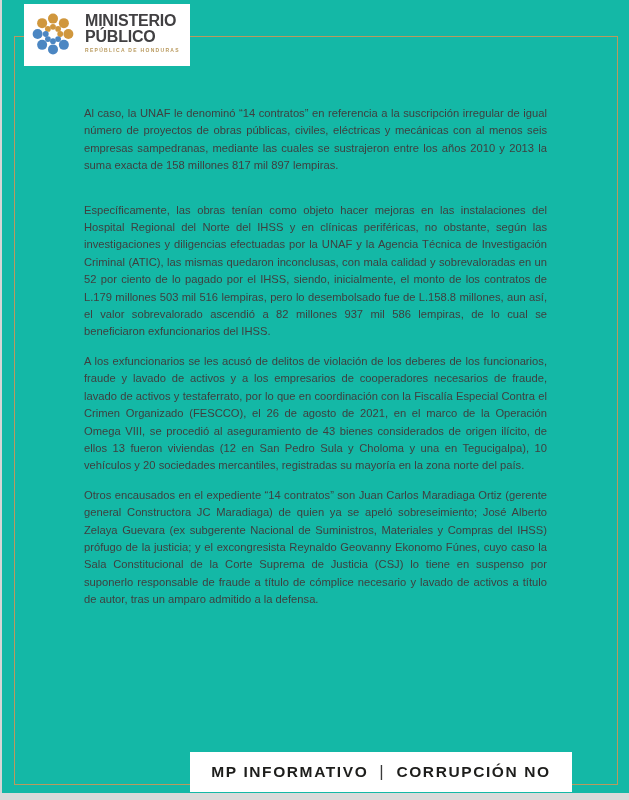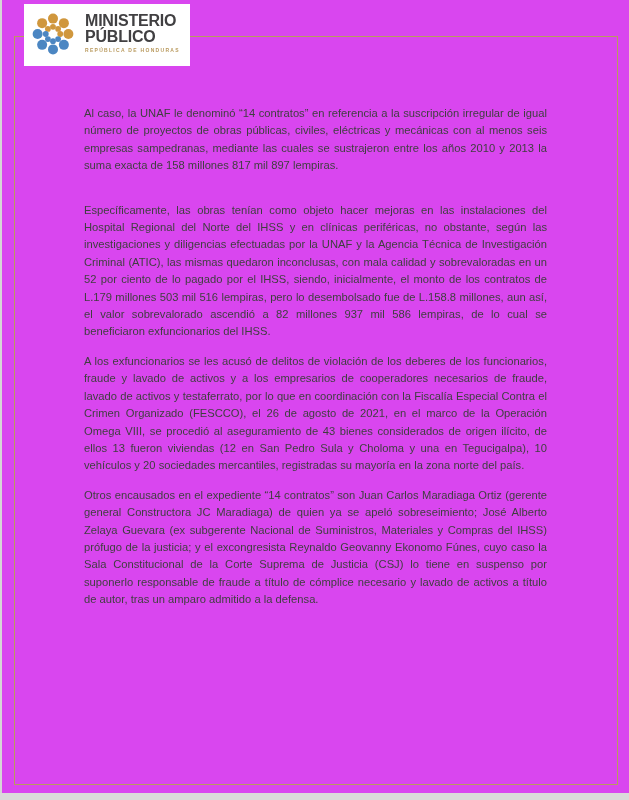--- a/index.html
+++ b/index.html
@@ -1,19 +1,19 @@
 <!DOCTYPE html>
 <html style="--gold: #b99a5e; --body-text: #3f3f3f; --footer-text: #1d1d1b; --logo-text: #414042; --logo-orange: #d0973d; --logo-blue: #4b86c2;"><head>
 <meta charset="utf-8">
 <style>
   html,body{margin:0;padding:0;background:#ffffff;}
   .page{
     position:relative;
     width:629px;height:800px;
-    background:#d946ef;
+    background:#14b8a6;
     overflow:hidden;
     font-family:"Liberation Sans","DejaVu Sans",sans-serif;
   }
   .edge-left{
     position:absolute;left:0;top:0;width:2px;height:800px;
     background:#d6d6d6;
   }
   .edge-bottom{
     position:absolute;left:0;top:793px;width:629px;height:7px;
     background:#dadada;
@@ -126,16 +126,21 @@
     </div>
   </header>
 
   <main class="content">
     <p class="p1">Al caso, la UNAF le denominó “14 contratos” en referencia a la suscripción irregular de igual número de proyectos de obras públicas, civiles, eléctricas y mecánicas con al menos seis empresas sampedranas, mediante las cuales se sustrajeron entre los años 2010 y 2013 la suma exacta de 158 millones 817 mil 897 lempiras.</p>
     <p class="p2">Específicamente, las obras tenían como objeto hacer mejoras en las instalaciones del Hospital Regional del Norte del IHSS y en clínicas periféricas, no obstante, según las investigaciones y diligencias efectuadas por la UNAF y la Agencia Técnica de Investigación Criminal (ATIC), las mismas quedaron inconclusas, con mala calidad y sobrevaloradas en un 52 por ciento de lo pagado por el IHSS, siendo, inicialmente, el monto de los contratos de L.179 millones 503 mil 516 lempiras, pero lo desembolsado fue de L.158.8 millones, aun así, el valor sobrevalorado ascendió a 82 millones 937 mil 586 lempiras, de lo cual se beneficiaron exfuncionarios del IHSS.</p>
     <p class="p3">A los exfuncionarios se les acusó de delitos de violación de los deberes de los funcionarios, fraude y lavado de activos y a los empresarios de cooperadores necesarios de fraude, lavado de activos y testaferrato, por lo que en coordinación con la Fiscalía Especial Contra el Crimen Organizado (FESCCO), el 26 de agosto de 2021, en el marco de la Operación Omega VIII, se procedió al aseguramiento de 43 bienes considerados de origen ilícito, de ellos 13 fueron viviendas (12 en San Pedro Sula y Choloma y una en Tegucigalpa), 10 vehículos y 20 sociedades mercantiles, registradas su mayoría en la zona norte del país.</p>
     <p class="p4">Otros encausados en el expediente “14 contratos” son Juan Carlos Maradiaga Ortiz (gerente general Constructora JC Maradiaga) de quien ya se apeló sobreseimiento; José Alberto Zelaya Guevara (ex subgerente Nacional de Suministros, Materiales y Compras del IHSS) prófugo de la justicia; y el excongresista Reynaldo Geovanny Ekonomo Fúnes, cuyo caso la Sala Constitucional de la Corte Suprema de Justicia (CSJ) lo tiene en suspenso por suponerlo responsable de fraude a título de cómplice necesario y lavado de activos a título de autor, tras un amparo admitido a la defensa.</p>
   </main>
 
+  <footer class="footer">
+    <span>MP INFORMATIVO</span>
+    <span class="sep">|</span>
+    <span>CORRUPCIÓN NO</span>
+  </footer>
 
   <div class="edge-bottom"></div>
 
 </div>
 
 </body></html>

